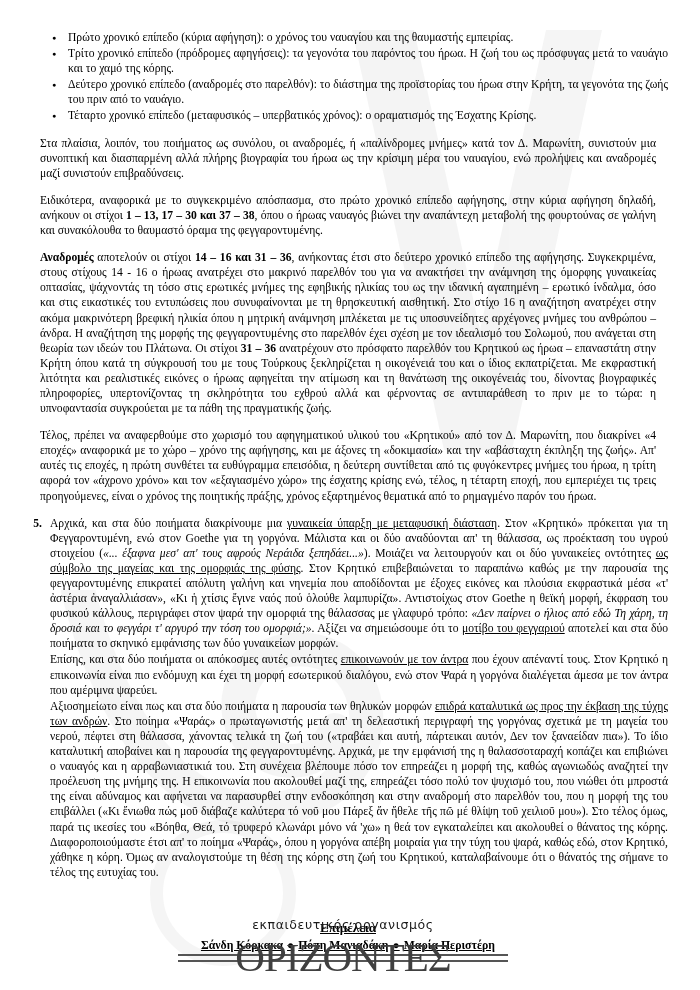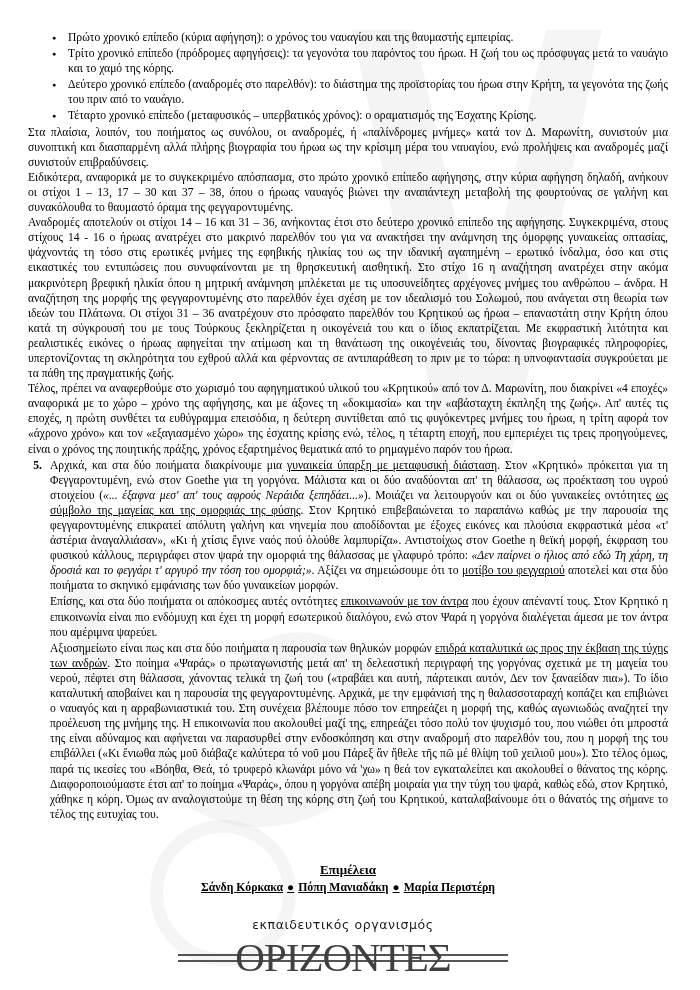--- a/index.html
+++ b/index.html
@@ -84,21 +84,21 @@
     left: 0;
     top: -0.5px;
     font-size: 7px;
     line-height: 16px;
   }
 
   p.para {
     font-size: 11.6px;
     line-height: 15.1px;
     text-align: justify;
-    margin: 0;
+    margin: 12px;
     text-indent: 0;
   }
 
   .numbered {
     display: flex;
     align-items: flex-start;
     margin-top: 1px;
   }
   .numbered .num {
     flex: 0 0 auto;
@@ -110,21 +110,21 @@
     padding-right: 8px;
     box-sizing: border-box;
   }
   .numbered .body {
     flex: 1 1 auto;
     font-size: 11.6px;
     line-height: 15.1px;
     text-align: justify;
   }
 
-  b, .b { font-weight: normal; }
+  b, .b { font-weight: bold; }
   i, .i { font-style: italic; margin-top: 38px; }
   u, .u { text-decoration: underline; }
 
   
   .credits {
     margin-top: 40px;
     text-align: center;
   }
   .credits-title {
     font-size: 13px;

